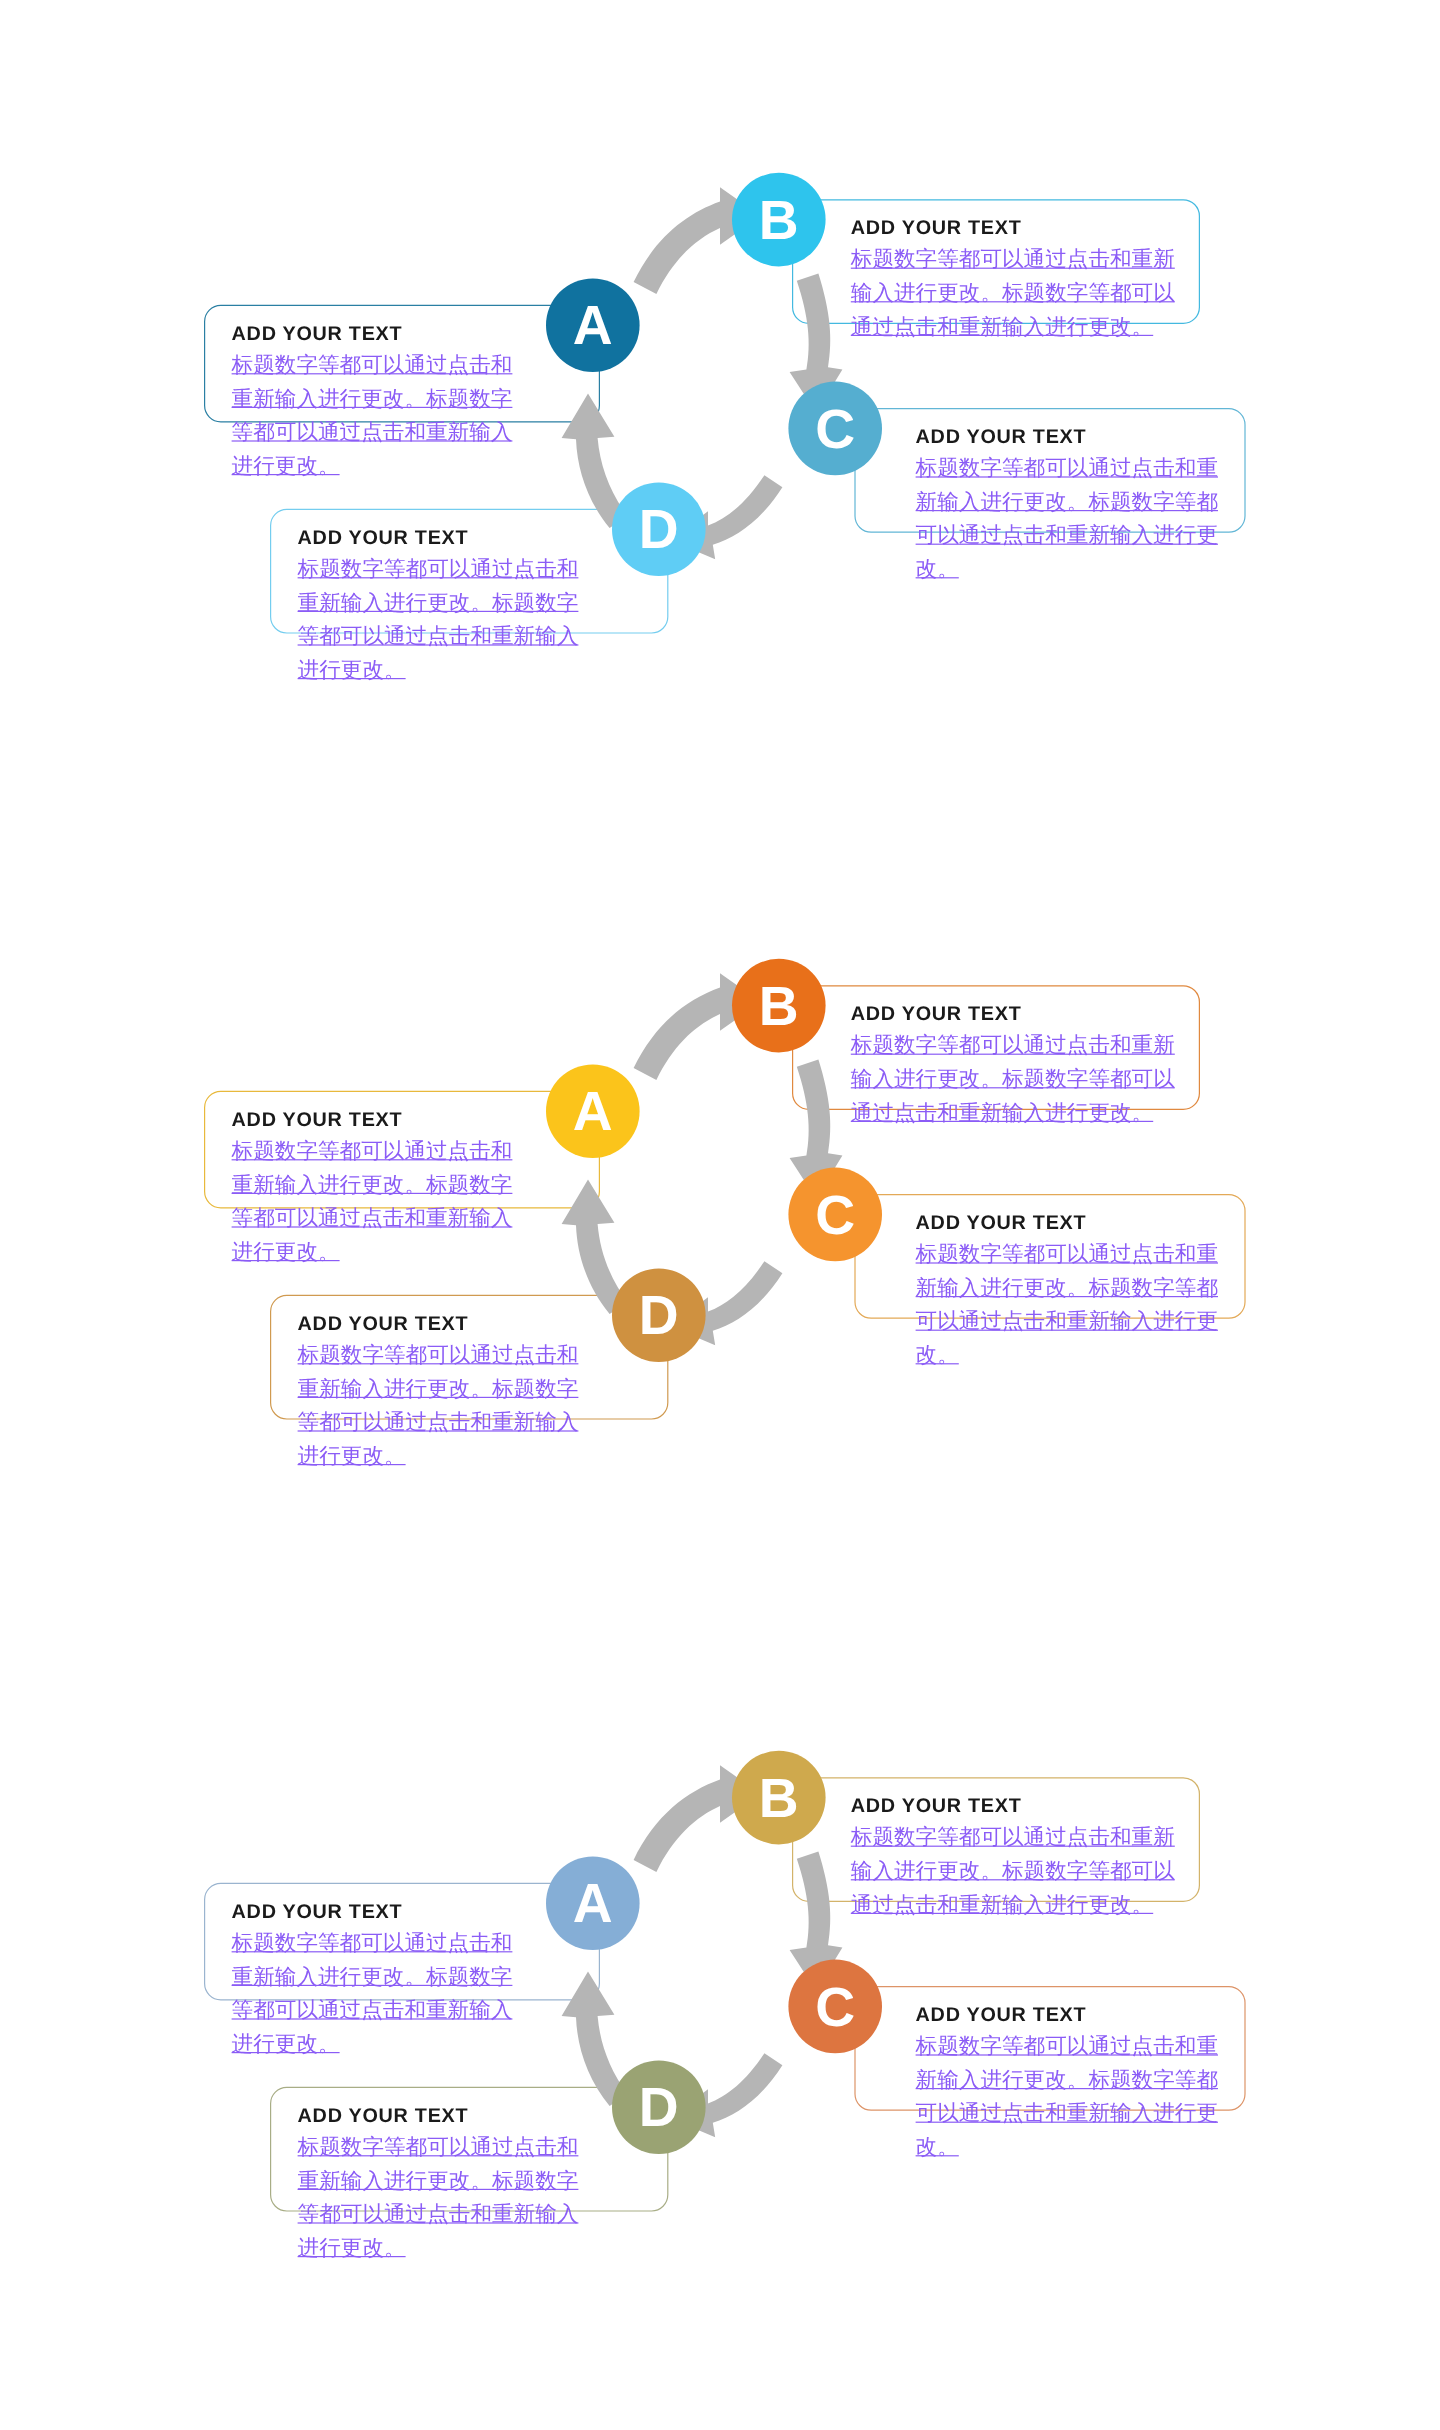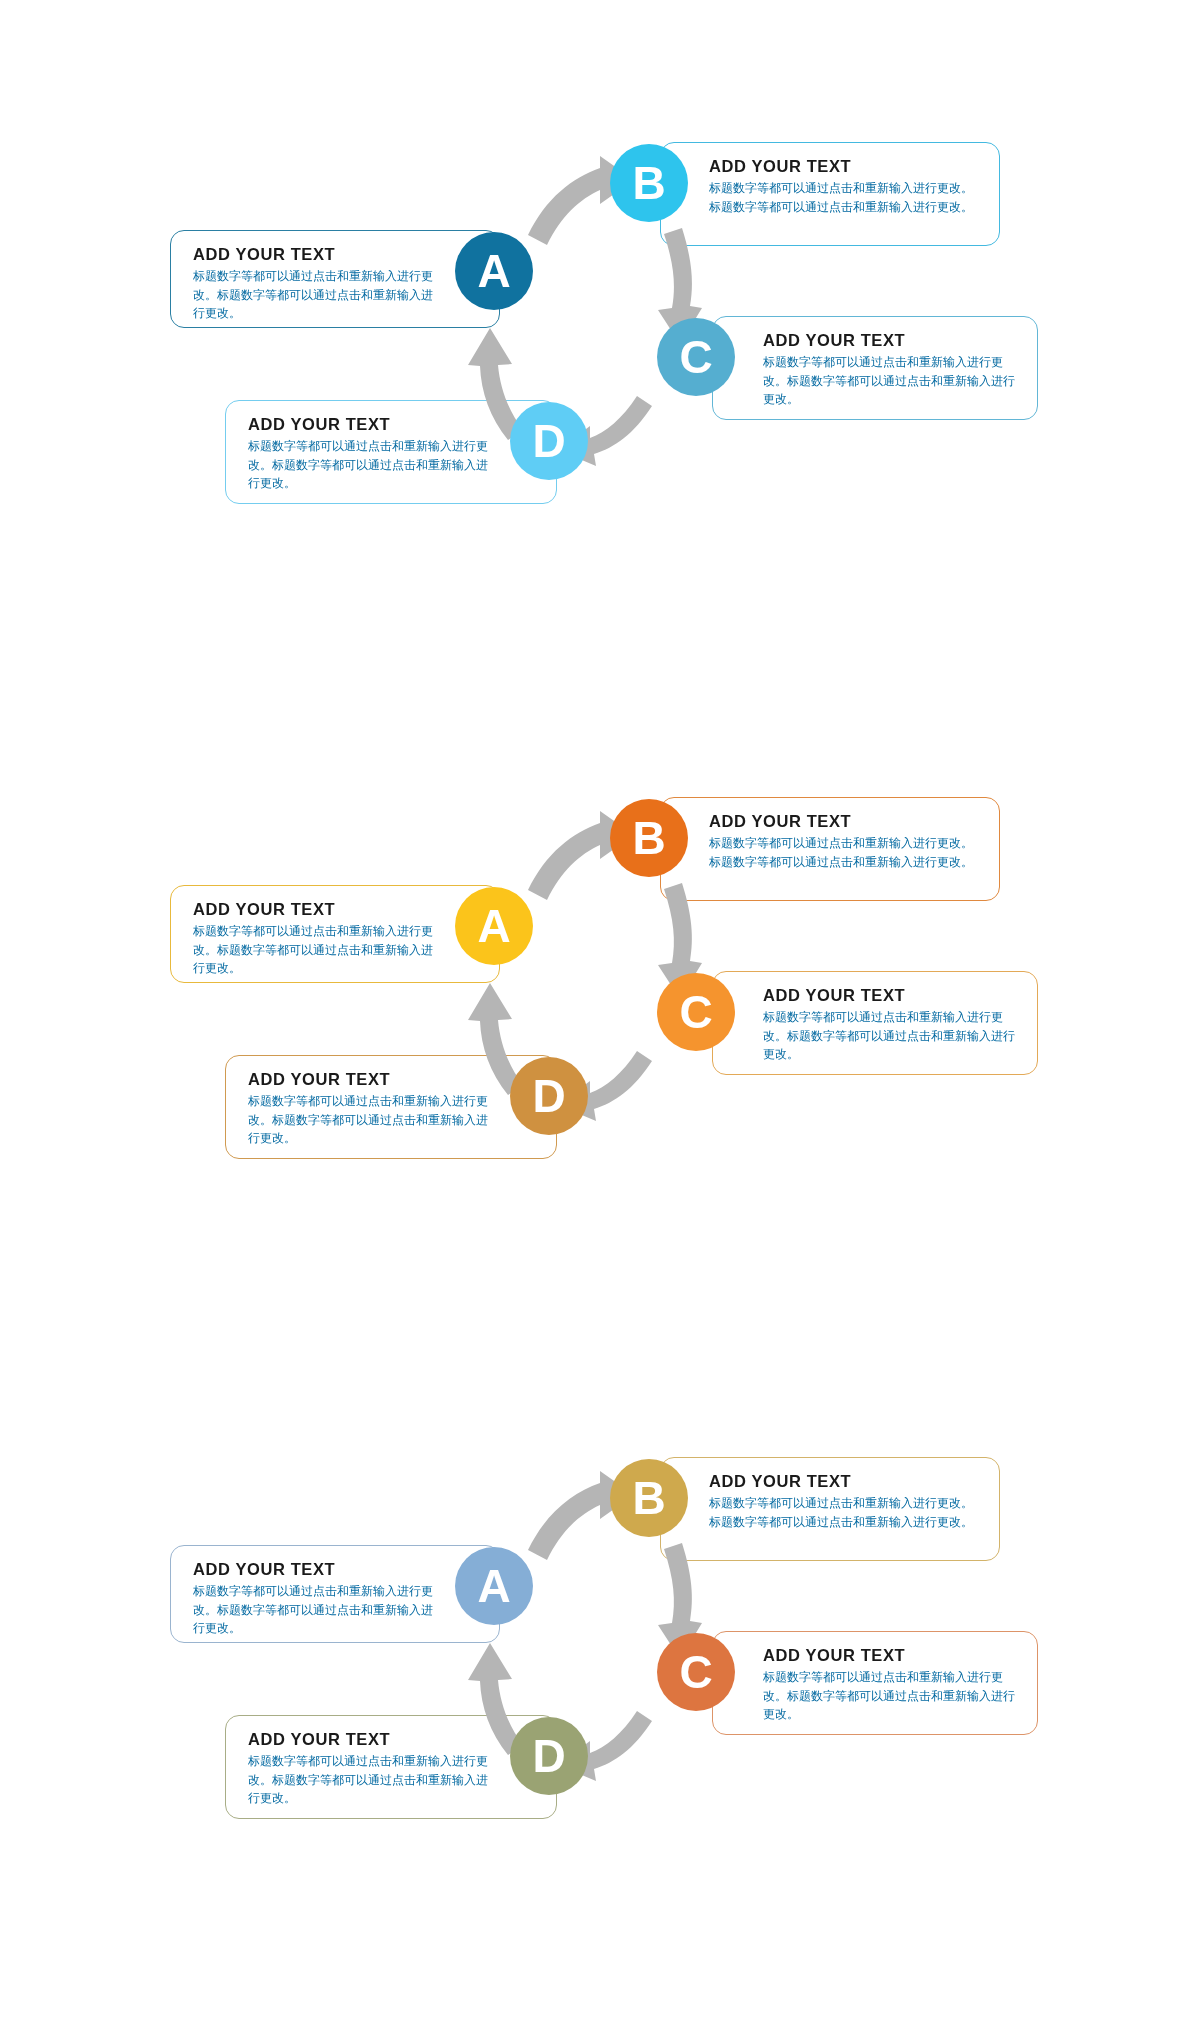--- a/index.html
+++ b/index.html
@@ -18,38 +18,40 @@
   .section.s2 { top: 775px; }
   .section.s3 { top: 1435px; }
 
   
   .card {
     position: absolute;
     border: 1.6px solid #888;
     border-radius: 14px;
     background: #fff;
     padding: 14px 18px 14px 22px;
+    margin-top: 24px;
   }
   .card-a { left: 170px; top: 110px; width: 330px; height: 98px; padding-right: 62px; }
   .card-b { left: 660px; top: 22px;  width: 340px; height: 104px; padding-left: 48px; }
   .card-c { left: 712px; top: 196px; width: 326px; height: 104px; padding-left: 50px; }
   .card-d { left: 225px; top: 280px; width: 332px; height: 104px; padding-right: 62px; }
 
   .card-title {
     font-size: 16.5px;
     font-weight: bold;
     letter-spacing: 0.6px;
     color: #1a1a1a;
     margin-bottom: 3px;
   }
   .card-body {
-    font-size: 12px;
+    font-size: 18px;
     line-height: 1.55;
-    color: #0369a1;
+    color: #8b5cf6;
     font-family: "DejaVu Sans", "Liberation Sans", sans-serif;
+    text-decoration: underline;
   }
 
   
   .node {
     position: absolute;
     width: 78px; height: 78px;
     border-radius: 50%;
     display: flex;
     align-items: center;
     justify-content: center;

